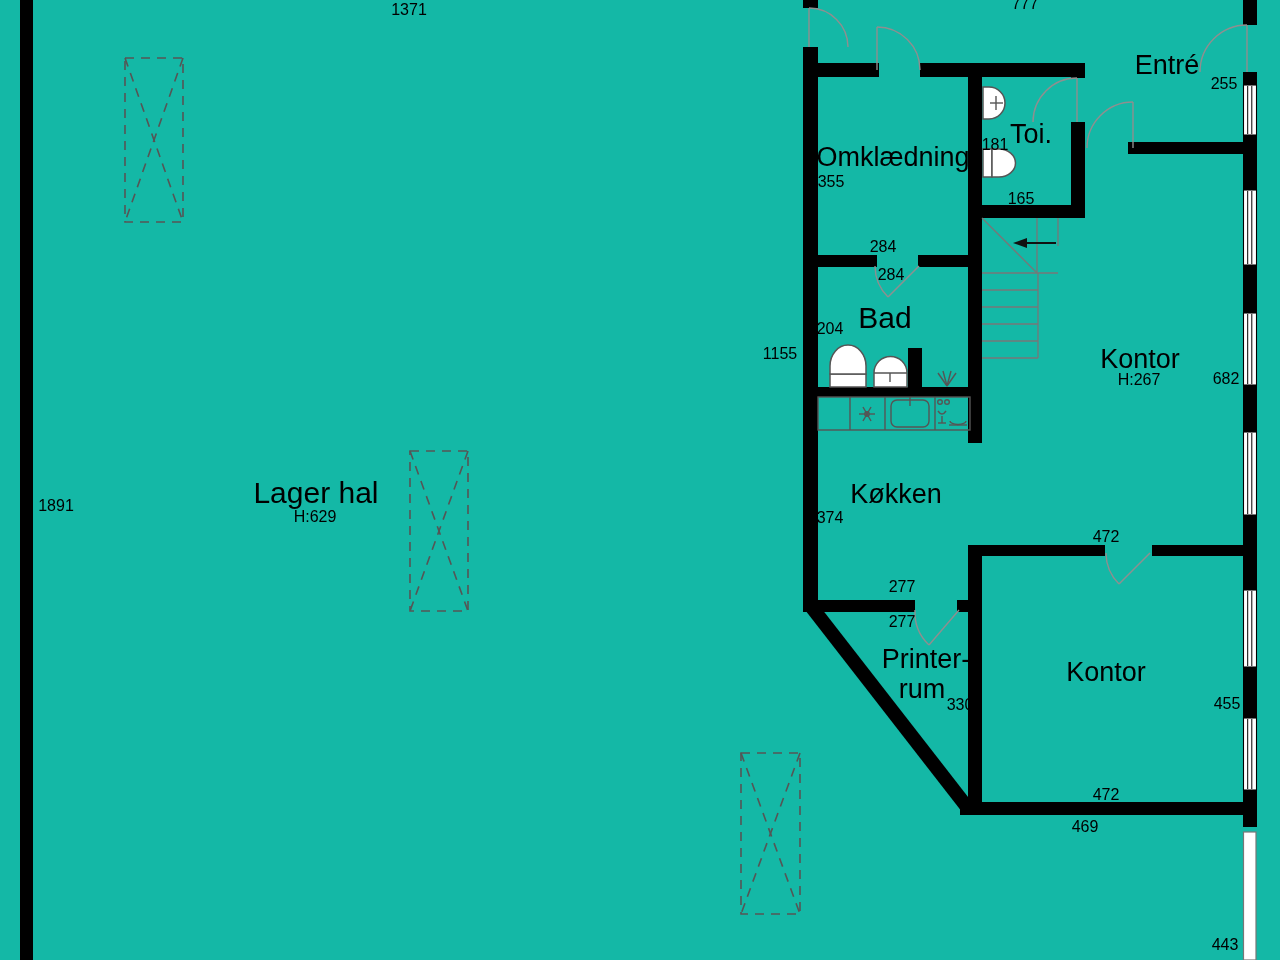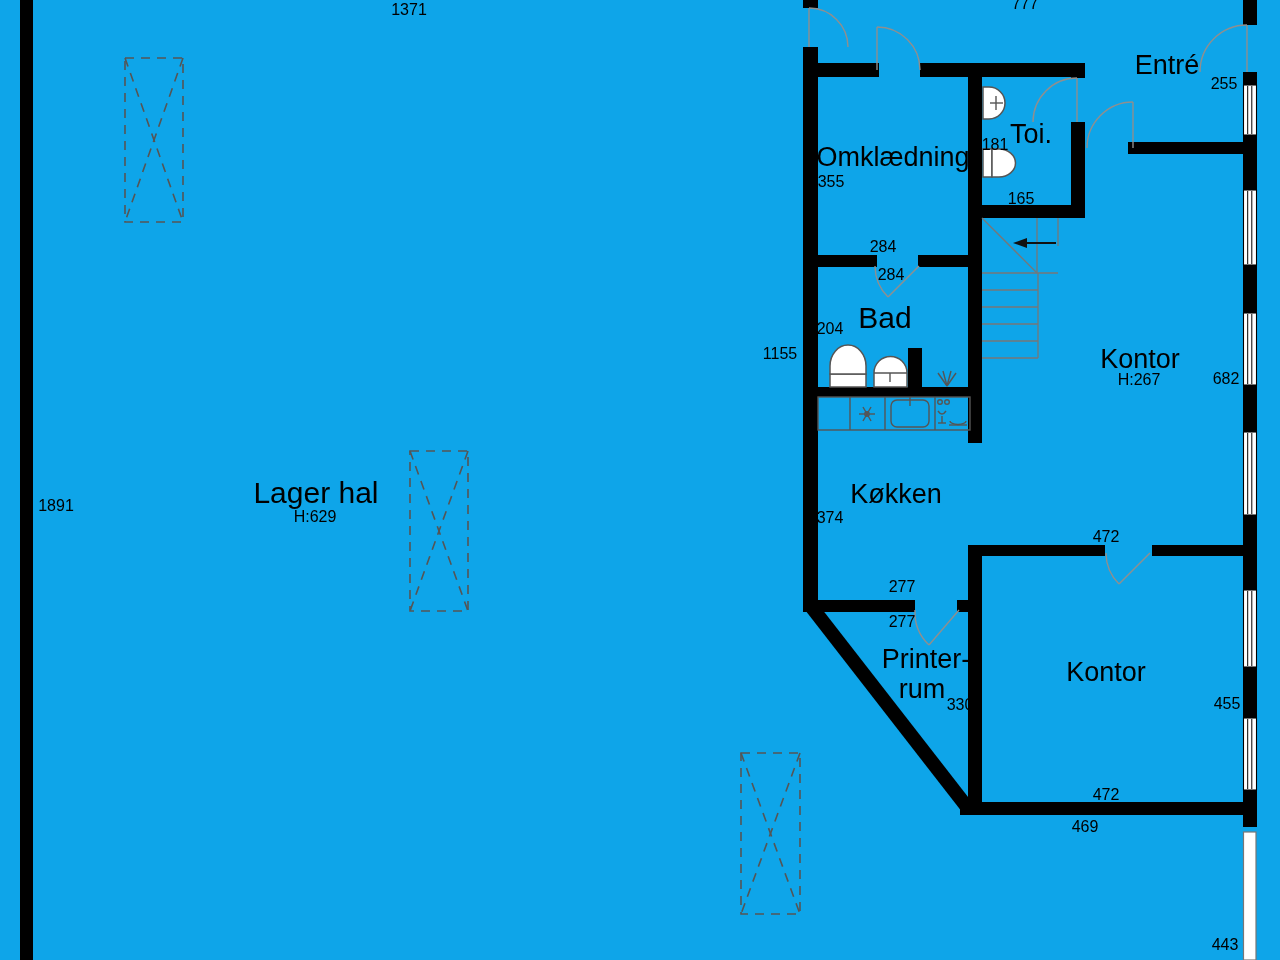--- a/index.html
+++ b/index.html
@@ -1,16 +1,16 @@
 <!DOCTYPE html>
 <html><head>
 <meta charset="utf-8">
 <style>
   html,body{margin:0;padding:0;background:#ffffff;}
-  .stage{position:relative;width:1280px;height:960px;background:#0ea5e9;overflow:hidden;}
+  .stage{position:relative;width:1280px;height:960px;background:#14b8a6;overflow:hidden;}
   svg{display:block;}
   text{font-family:"Liberation Sans","DejaVu Sans",sans-serif;fill:#000;}
   .room-label{font-size:27px;text-anchor:middle;}
   .room-label-lg{font-size:30px;text-anchor:middle;}
   .dim{font-size:16px;text-anchor:middle;}
   .wall{fill:#000000;stroke:none;}
   .thin{stroke:#555555;stroke-width:1.4;fill:none;}
   .fixture{stroke:#555555;stroke-width:1.5;fill:#ffffff;}
   .door{stroke:#8f8f8f;stroke-width:1.4;fill:none;}
   .win{fill:#ffffff;stroke:#000000;stroke-width:1.1;}

